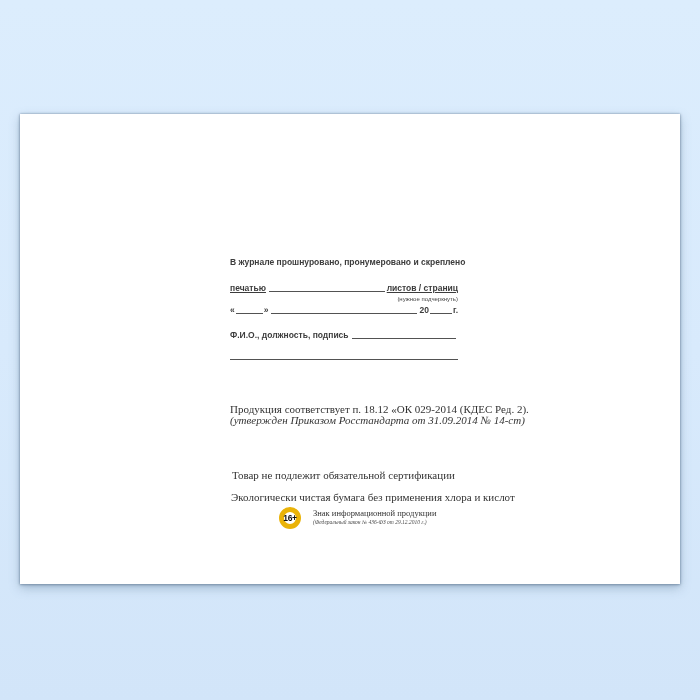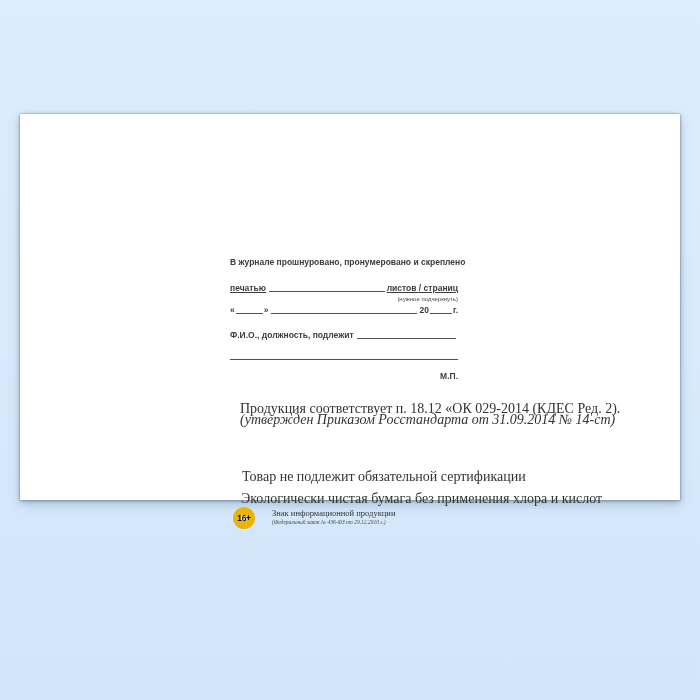--- a/index.html
+++ b/index.html
@@ -4,54 +4,54 @@
 <style>
   * { margin:0; padding:0; box-sizing:border-box; }
   html, body { width:700px; height:700px; }
   body {
     position:relative;
     overflow:hidden;
     background: linear-gradient(180deg, var(--bg-top,#dcedfd) 0%, var(--bg-mid,#d8eafc) 50%, var(--bg-bottom,#d2e5f9) 100%);
     font-family:"Liberation Sans", sans-serif;
   }
   .paper {
-    position:absolute; left:20px; top:114px; width:660px; height:386px;
+    position:absolute; left:20px; top:114px; width:660px; height:470px;
     background: var(--paper,#ffffff);
     box-shadow: 0 0 2px rgba(70,95,120,.55), 0 4px 10px rgba(100,128,156,.42), 0 1px 3px rgba(80,105,130,.45);
   }
   .content {
     position:absolute; left:210px; top:144px; width:228px; height:290px;
     color: var(--ink,#3c3c3c);
   }
   .abs { position:absolute; left:0; width:228px; }
   .row { display:flex; align-items:flex-end; white-space:nowrap; }
   .bold { font-weight:700; font-size:8.5px; line-height:1.1; color:var(--ink,#3c3c3c); letter-spacing:0; }
   .fill { flex:1 1 auto; border-bottom:1px solid #525252; margin:0 2px 1px 3px; }
   .seg  { border-bottom:1px solid #525252; margin:0 1px 1px 1px; }
   .heading { top:0; white-space:nowrap; }
   .seal-row { top:26px;text-decoration:underline; }
   .note { top:38px; text-align:right; font-size:6px; color:#474747; letter-spacing:0; }
   .date-row { top:48px; }
   .fio-row { top:73px; }
   .full-line { top:94px; height:8px; border-bottom:1px solid #525252; }
   .stamp { top:114px; text-align:right; }
-  .serif { font-family:"Liberation Serif", serif; font-size:14px; color:#333;margin-left:10px; }
+  .serif { font-family:"Liberation Serif", serif; font-size:11px; color:#333; }
   .para { top:146px; line-height:10.5px; white-space:nowrap; }
   .italic { font-style:italic; }
   .note-line-1 { top:189px; white-space:nowrap; }
   .note-line-2 { top:211px; white-space:nowrap; padding-left:2px; }
   .note-line-3 { top:233px; white-space:nowrap; padding-left:1px; }
   .age-row { top:249px; display:flex; align-items:flex-start; padding-left:3px; }
   .badge {
-    width:22px; height:22px; border:8px solid #eab308; border-radius:50%;
+    width:22px; height:22px; border:5px solid #eab308; border-radius:50%;
     display:flex; align-items:center; justify-content:center;
     font-weight:700; font-size:8.5px; letter-spacing:-0.3px; color:#111;
-    background:#fff; flex:0 0 auto;
+    background:#fff; flex:0 0 auto;margin-left:46px;
   }
-  .age-text { margin-left:17px; padding-top:2px; }
+  .age-text { margin-left:12px; padding-top:2px; }
   .age-title { font-family:"Liberation Serif", serif; font-size:8.5px; color:#333; line-height:1.1; }
   .age-law { font-family:"Liberation Serif", serif; font-style:italic; font-size:5.5px; color:#4a4a4a; margin-top:1px; letter-spacing:0; }
 </style>
 </head>
 <body>
 
 <div class="paper">
   <div class="content">
 
     <div class="abs heading bold">В журнале прошнуровано, пронумеровано и скреплено</div>
@@ -68,27 +68,26 @@
       <span class="bold">«</span>
       <span class="seg" style="width:27px;"></span>
       <span class="bold">»</span>
       <span class="fill"></span>
       <span class="bold">20</span>
       <span class="seg" style="width:22px;"></span>
       <span class="bold">г.</span>
     </div>
 
     <div class="abs row fio-row">
-      <span class="bold">Ф.И.О., должность, подлежит</span>
+      <span class="bold">Ф.И.О., должность, подпись</span>
       <span class="fill"></span>
     </div>
 
     <div class="abs full-line"></div>
 
-    <div class="abs stamp bold">М.П.</div>
 
     <div class="abs para serif">
       <div>Продукция соответствует п. 18.12 «ОК 029-2014 (КДЕС Ред. 2).</div>
       <div class="italic">(утвержден Приказом Росстандарта от 31.09.2014 № 14-ст)</div>
     </div>
 
     <div class="abs serif note-line-3">Экологически чистая бумага без применения хлора и кислот</div>
     <div class="abs serif note-line-2">Товар не подлежит обязательной сертификации</div>
 
     <div class="abs age-row">

